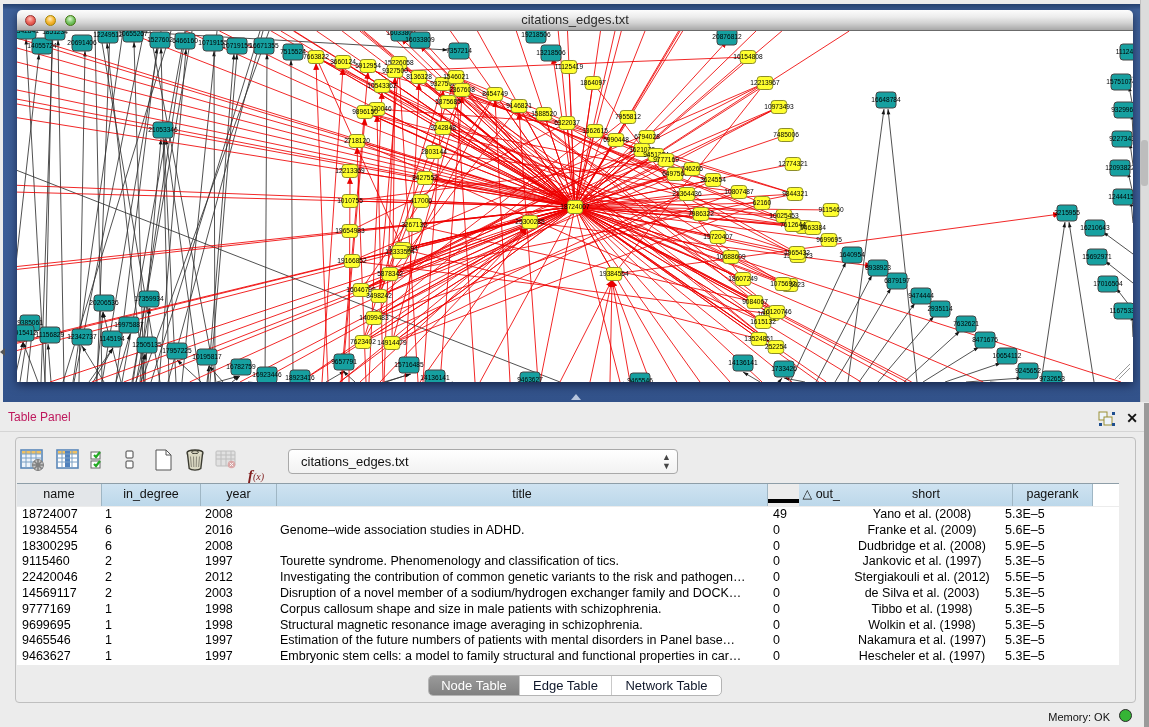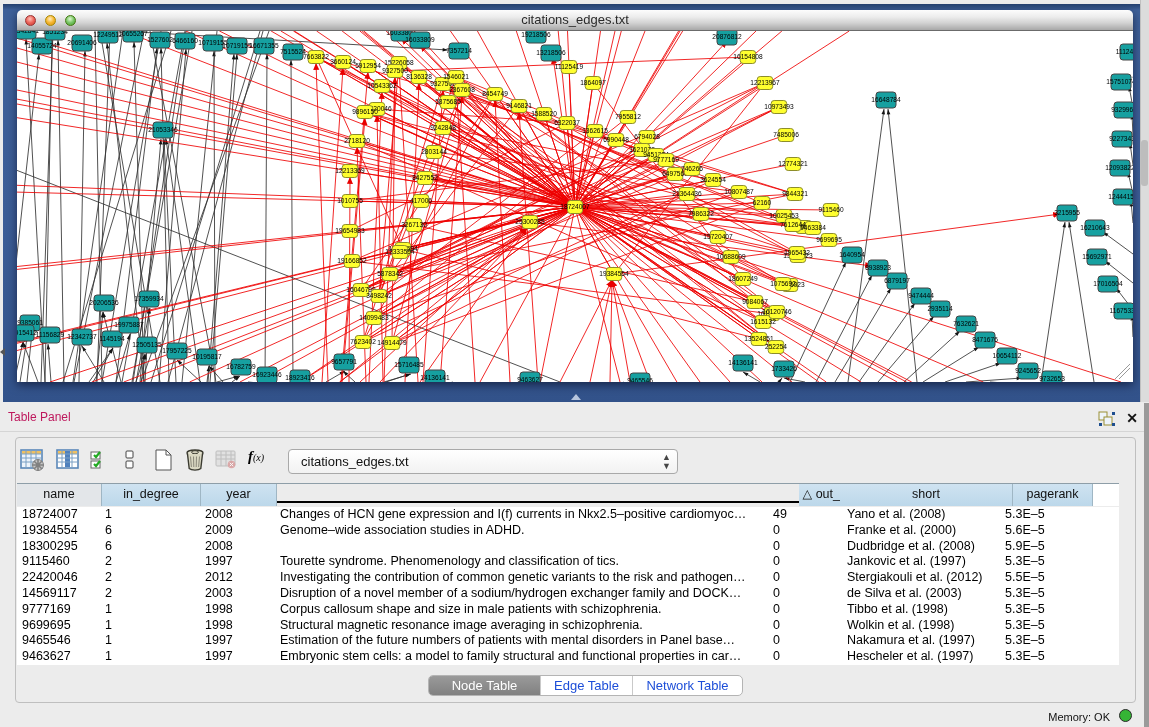--- a/index.html
+++ b/index.html
@@ -9,29 +9,29 @@
 .tl{position:absolute;top:5px;width:11px;height:11px;border-radius:50%}
 #tl1{left:8px;background:radial-gradient(circle at 4px 3px,#ffc0b8,#ec6359 50%,#c63b34 100%);border:1px solid #993333}
 #tl2{left:28px;background:radial-gradient(circle at 4px 3px,#ffeec0,#f6b52e 50%,#d29114 100%);border:1px solid #aa8800}
 #tl3{left:48px;background:radial-gradient(circle at 4px 3px,#e0f8d0,#77c465 50%,#4ba02e 100%);border:1px solid #447711}
 #panel{position:absolute;left:0;top:402px;width:1149px;height:325px;background:#ececec}
 #ph{height:30px;position:relative;border-bottom:1px solid #d5d5d5}
 #ph .t{position:absolute;left:8px;top:8px;font-size:12px;color:#be185d}
 #toolrow{position:absolute;left:20px;top:46px;height:28px}
 #combo{position:absolute;left:288px;top:47px;width:390px;height:25px;background:linear-gradient(180deg,#ffffff,#f2f2f2);border:1px solid #a9a9a9;border-radius:4px;font-size:13px;color:#111;line-height:23px;padding-left:12px}
 #combo .ar{position:absolute;right:6px;top:3px;font-size:9px;color:#444;line-height:9px;text-align:center}
-#thead{position:absolute;left:17px;top:483px;width:1102px;height:20px;border-top:1px solid #8e9ea8;border-bottom:2px solid #000000}
+#thead{position:absolute;left:17px;top:483px;width:1102px;height:20px;border-top:1px solid #8e9ea8;border-bottom:4px solid #000000}
 .hc{position:absolute;top:0;height:22px;background:linear-gradient(180deg,#cfe3f1 0,#bcd8ea 100%);border-right:1px solid #9fb6c4;font-size:12.5px;color:#111;text-align:center;line-height:21px}
 #tbody{position:absolute;left:17px;top:507px;width:1102px;height:158px;background:#fff;font-size:12.5px;color:#000}
 .tr{position:relative;height:15.8px;white-space:nowrap}
 .tr div{position:absolute;top:0;height:16px;line-height:15px;overflow:hidden}
-.c0{left:5px;width:92px}.c1{left:88px;width:90px}.c2{left:188px;width:80px}.c3{left:263px;width:485px}.c4{left:756px;width:70px}.c5{left:830px;width:150px;}.c6{left:988px;width:100px}
+.c0{left:5px;width:92px}.c1{left:88px;width:90px}.c2{left:188px;width:80px}.c3{left:263px;width:485px}.c4{left:756px;width:70px}.c5{left:830px;width:150px;text-align:center}.c6{left:988px;width:100px}
 #tabs{position:absolute;left:428px;top:675px;height:21px;border:1px solid #b4b4b4;border-radius:5px;background:#fff;overflow:hidden}
-.tab{float:left;height:21px;line-height:20px;font-size:13px;color:#1d4ed8;text-align:center}
-#tab1{width:111px;background:linear-gradient(180deg,#9a9a9a,#7e7e7e);color:#fff}
+.tab{float:left;height:21px;line-height:20px;font-size:13px;color:#0f172a;text-align:center}
+#tab1{width:90px;background:linear-gradient(180deg,#9a9a9a,#7e7e7e);color:#fff}
 #tab2{width:92px;border-left:1px solid #c9c9c9}
 #tab3{width:110px;border-left:1px solid #c9c9c9}
 #status{position:absolute;left:4px;top:703px;width:1142px;height:24px}
 #mem{position:absolute;right:36px;top:8px;font-size:11px;color:#111}
 #dot{position:absolute;right:14px;top:6px;width:13px;height:13px;border-radius:50%;background:#35b435;border:1px solid #2a2a2a}
 #rstrip{position:absolute;right:0;top:0;width:9px;height:403px;background:#dcdcdc;border-left:1px solid #c0c0c0}
 #rthumb{position:absolute;right:1px;top:140px;width:7px;height:46px;border-radius:3px;background:#bdbdbd}
 #rstrip2{position:absolute;right:0;top:403px;width:5px;height:324px;background:#9a9a9a}
 .icon{position:absolute;top:0;width:24px;height:24px}
 #fl{position:absolute;right:33px;top:9px;width:18px;height:16px}
@@ -734,51 +734,51 @@
         <ellipse cx="12" cy="4.2" rx="3.4" ry="1.6" fill="#cfcdba" stroke="#3a3a30"></ellipse>
         <path d="M4.5 6l1.7 14.5c2.2 2.1 9.4 2.1 11.6 0L19.5 6" fill="#d9d7c2" stroke="#3a3a30" stroke-width="1.4"></path>
         <path d="M7.5 8.5l.9 10.5M10.5 8.5l.3 10.5M13.5 8.5l-.3 10.5M16.5 8.5l-.9 10.5" stroke="#8a887a" fill="none"></path>
       </svg>
   <svg class="icon" style="left:194px" viewBox="0 0 24 24" opacity="0.55">
         <rect x="2" y="3" width="19" height="15" rx="1" fill="#d9d9d9" stroke="#999"></rect>
         <path d="M2 7h19M7 3v15M12 3v15M17 3v15M2 11h19" stroke="#999" fill="none"></path>
         <circle cx="17.5" cy="16.5" r="3.8" fill="#c66" opacity="0.9"></circle>
         <path d="M15.8 14.8l3.4 3.4M19.2 14.8l-3.4 3.4" stroke="#fff" stroke-width="1"></path>
       </svg>
-  <div style="position:absolute;left:228px;top:0;font-size:15px;font-style:italic;color:#000000;font-family:'Liberation Serif',serif"><b>f</b><span style="font-size:10px">(x)</span></div>
+  <div style="position:absolute;left:228px;top:19px;font-size:15px;font-style:italic;color:#7f1d1d;font-family:'Liberation Serif',serif"><b>f</b><span style="font-size:10px">(x)</span></div>
  </div>
  <div id="combo">citations_edges.txt<div class="ar">▲<br>▼</div></div>
 
 </div>
 <div id="thead">
   <div class="hc" style="left:0;width:85px;background:#e3e6e9">name</div>
   <div class="hc" style="left:85px;width:99px">in_degree</div>
   <div class="hc" style="left:184px;width:76px">year</div>
+  <div class="hc" style="left:260px;width:491px">title</div>
   <div class="hc" style="left:782px;width:72px">△ out_de…</div>
   <div class="hc" style="left:823px;width:173px">short</div>
   <div class="hc" style="left:996px;width:80px">pagerank</div>
   <div class="hc" style="left:1076px;width:26px;border-right:none;background:#fff"></div>
 </div>
 <div id="tbody">
     <div class="tr">
       <div class="c0">18724007</div>
       <div class="c1">1</div>
       <div class="c2">2008</div>
-      <div class="c3">Changes of HCN gene expression and I(f) currents in Nkx2.5–positive cardiomyoc…</div>
       <div class="c4">49</div>
       <div class="c5">Yano et al. (2008)</div>
       <div class="c6">5.3E–5</div>
     </div>
     <div class="tr">
       <div class="c0">19384554</div>
       <div class="c1">6</div>
-      <div class="c2">2009</div>
+      <div class="c2">2016</div>
       <div class="c3">Genome–wide association studies in ADHD.</div>
       <div class="c4">0</div>
-      <div class="c5">Franke et al. (2000)</div>
+      <div class="c5">Franke et al. (2009)</div>
       <div class="c6">5.6E–5</div>
     </div>
     <div class="tr">
       <div class="c0">18300295</div>
       <div class="c1">6</div>
       <div class="c2">2008</div>
       <div class="c4">0</div>
       <div class="c5">Dudbridge et al. (2008)</div>
       <div class="c6">5.9E–5</div>
     </div>

